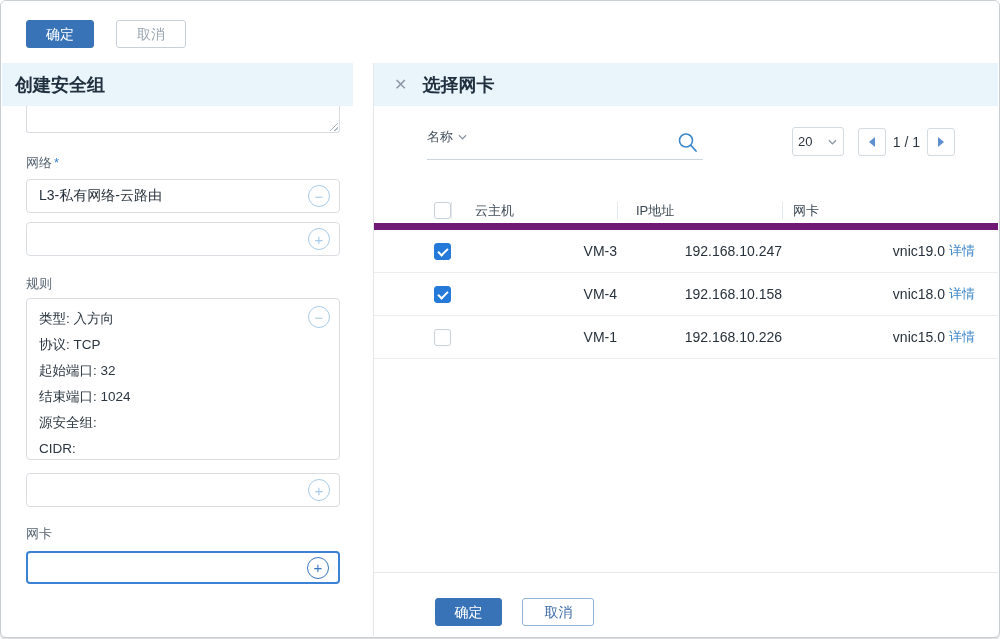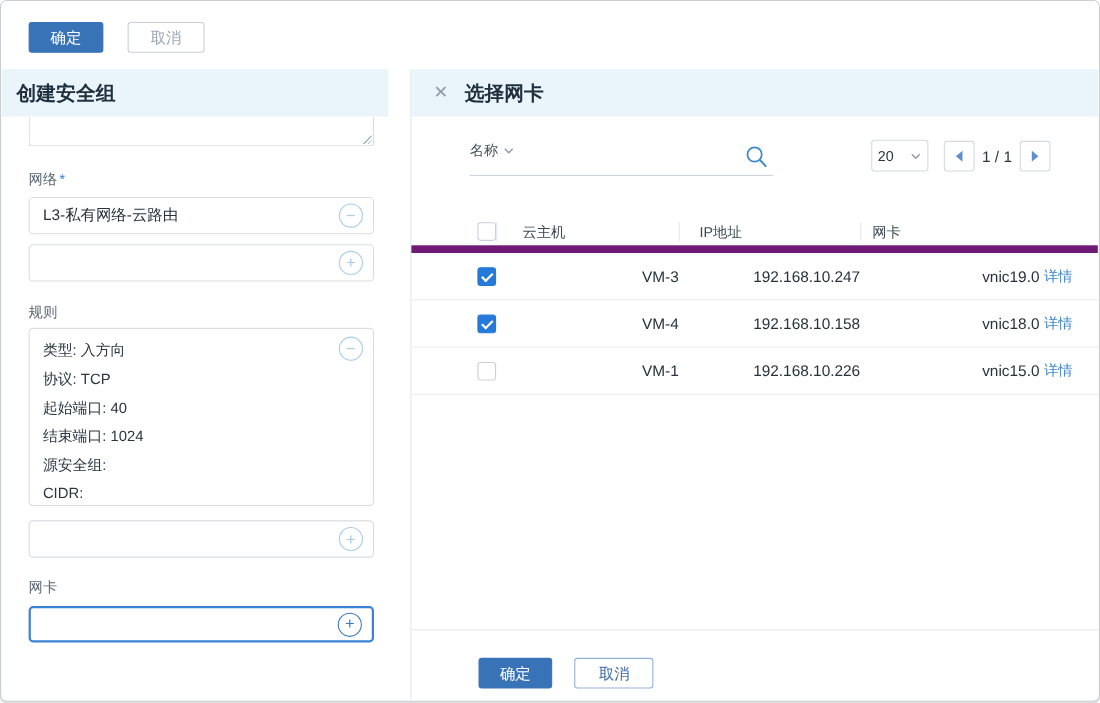--- a/index.html
+++ b/index.html
@@ -108,21 +108,21 @@
         <span class="circle-icon light">−</span>
       </div>
       <div class="input-row mt9">
         <span class="circle-icon light">+</span>
       </div>
 
       <div class="field-label mt19">规则</div>
       <div class="rules-box mt6">
         <div class="rule-line">类型: 入方向</div>
         <div class="rule-line">协议: TCP</div>
-        <div class="rule-line">起始端口: 40</div>
+        <div class="rule-line">起始端口: 32</div>
         <div class="rule-line">结束端口: 1024</div>
         <div class="rule-line">源安全组:</div>
         <div class="rule-line">CIDR:</div>
         <span class="circle-icon light">−</span>
       </div>
       <div class="input-row mt13">
         <span class="circle-icon light">+</span>
       </div>
 
       <div class="field-label mt18">网卡</div>

